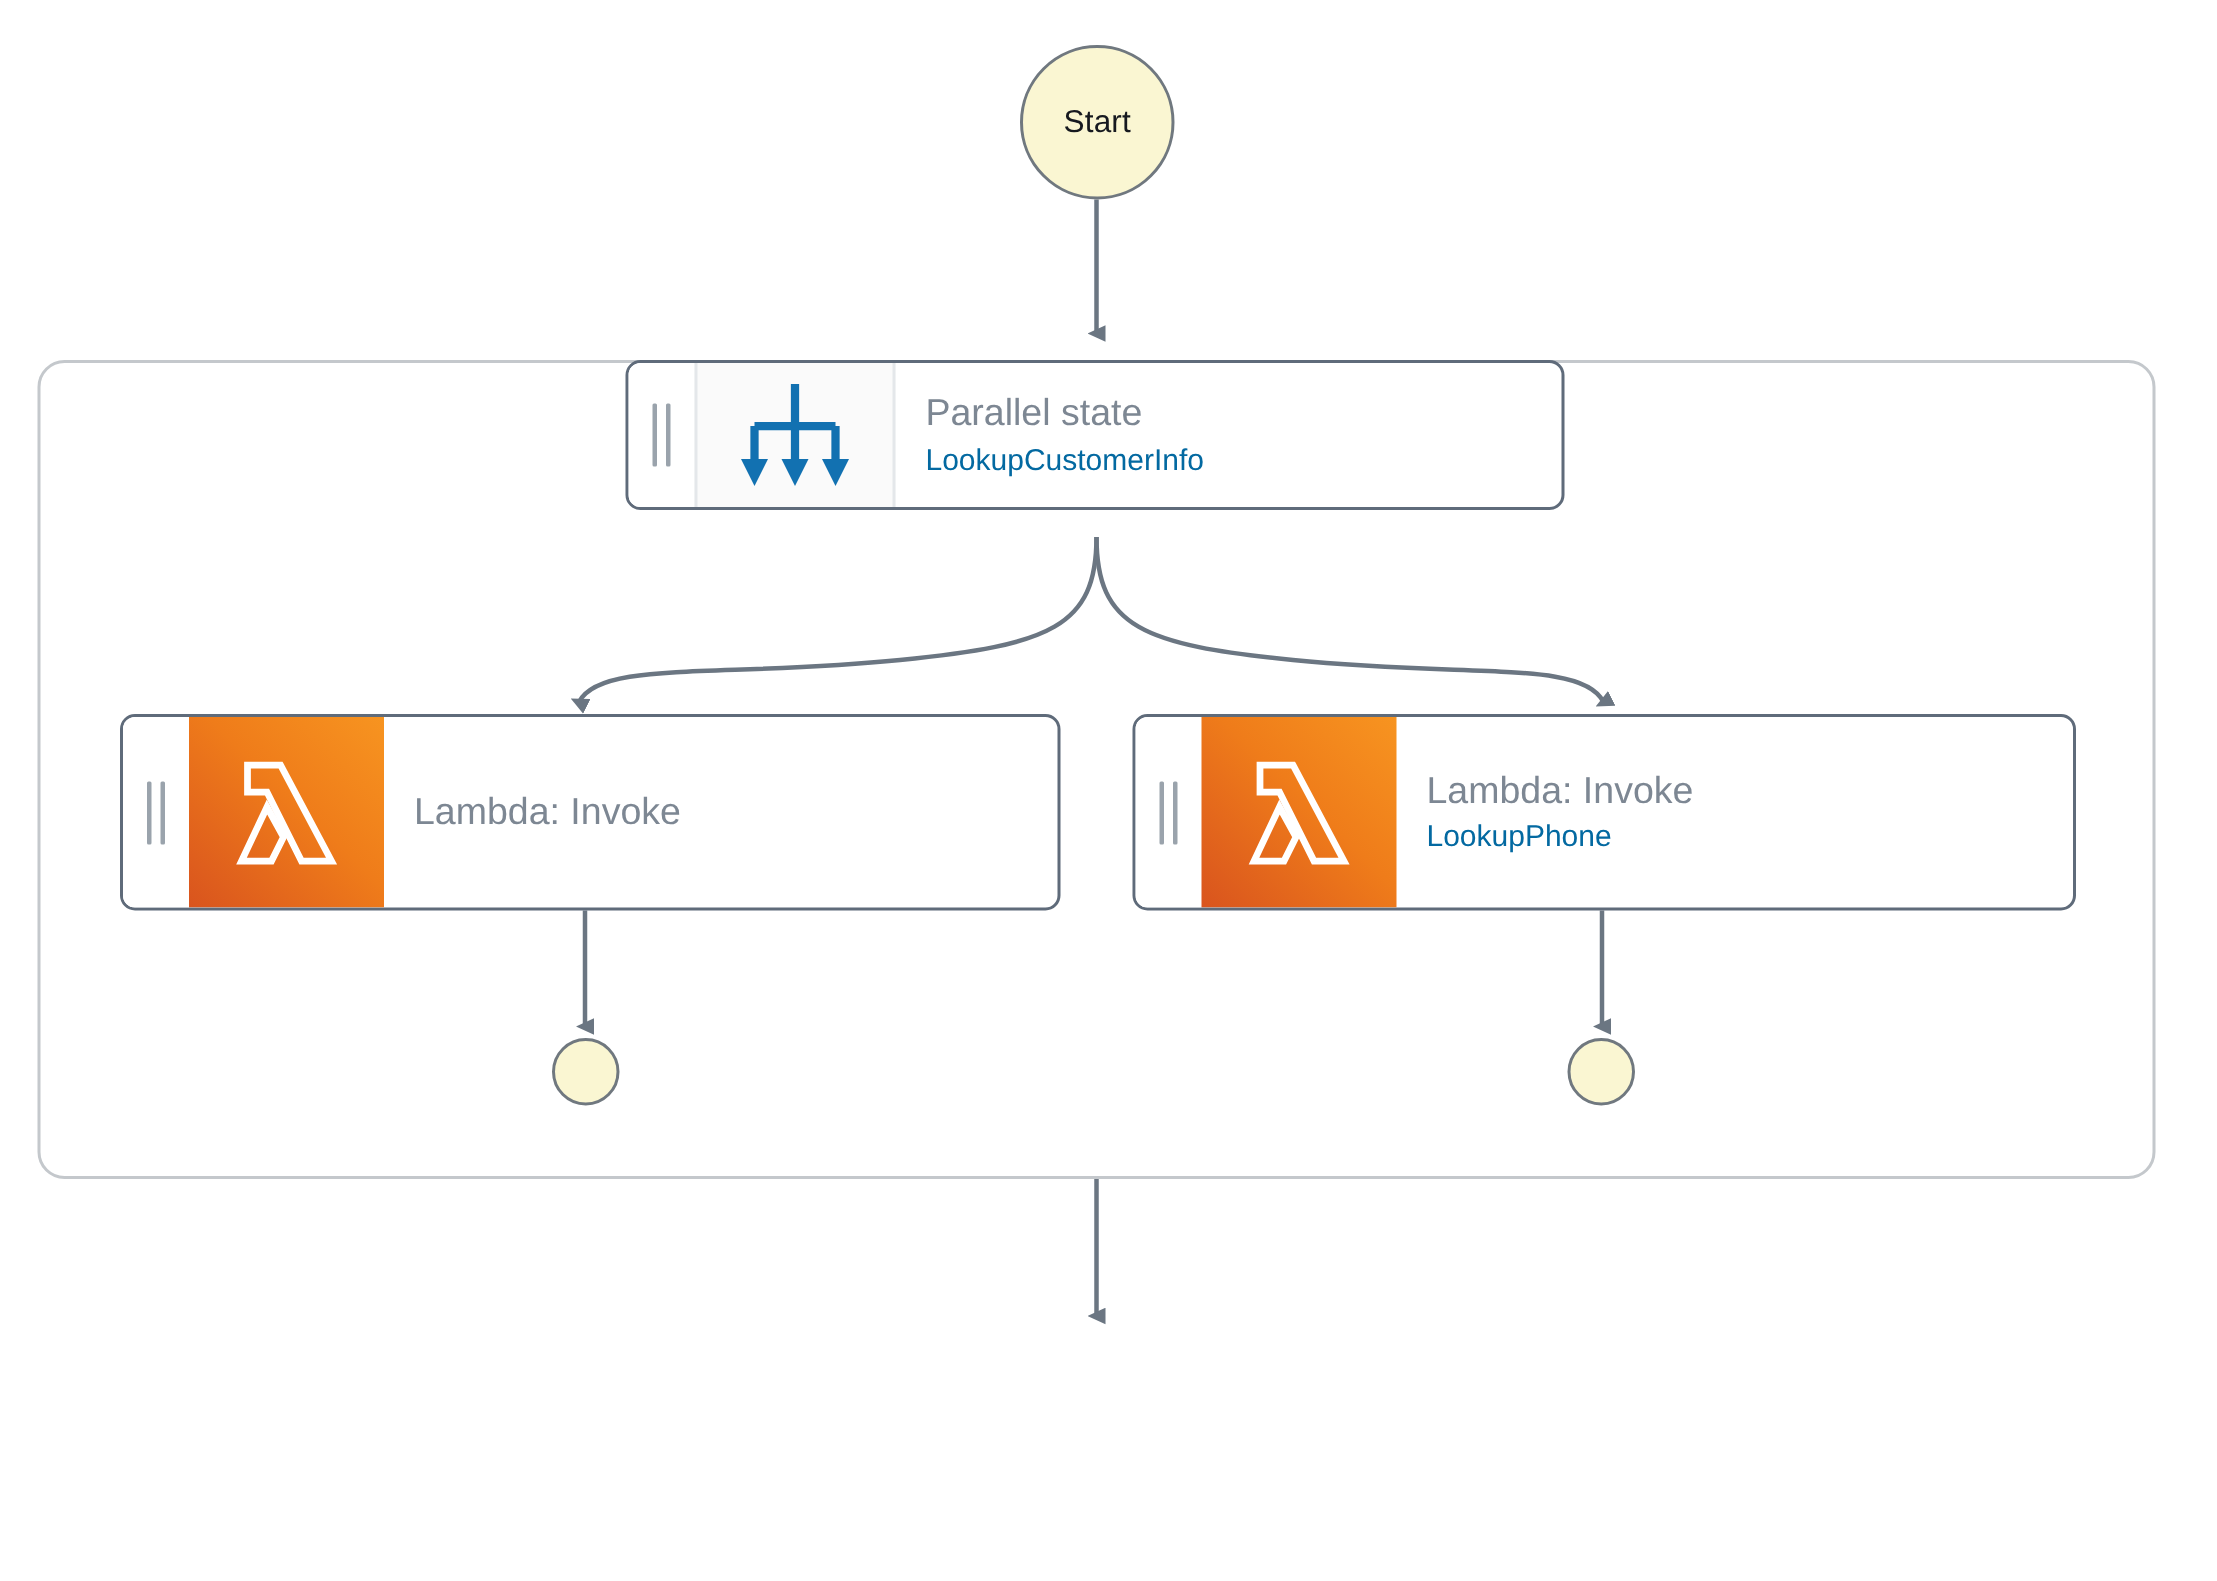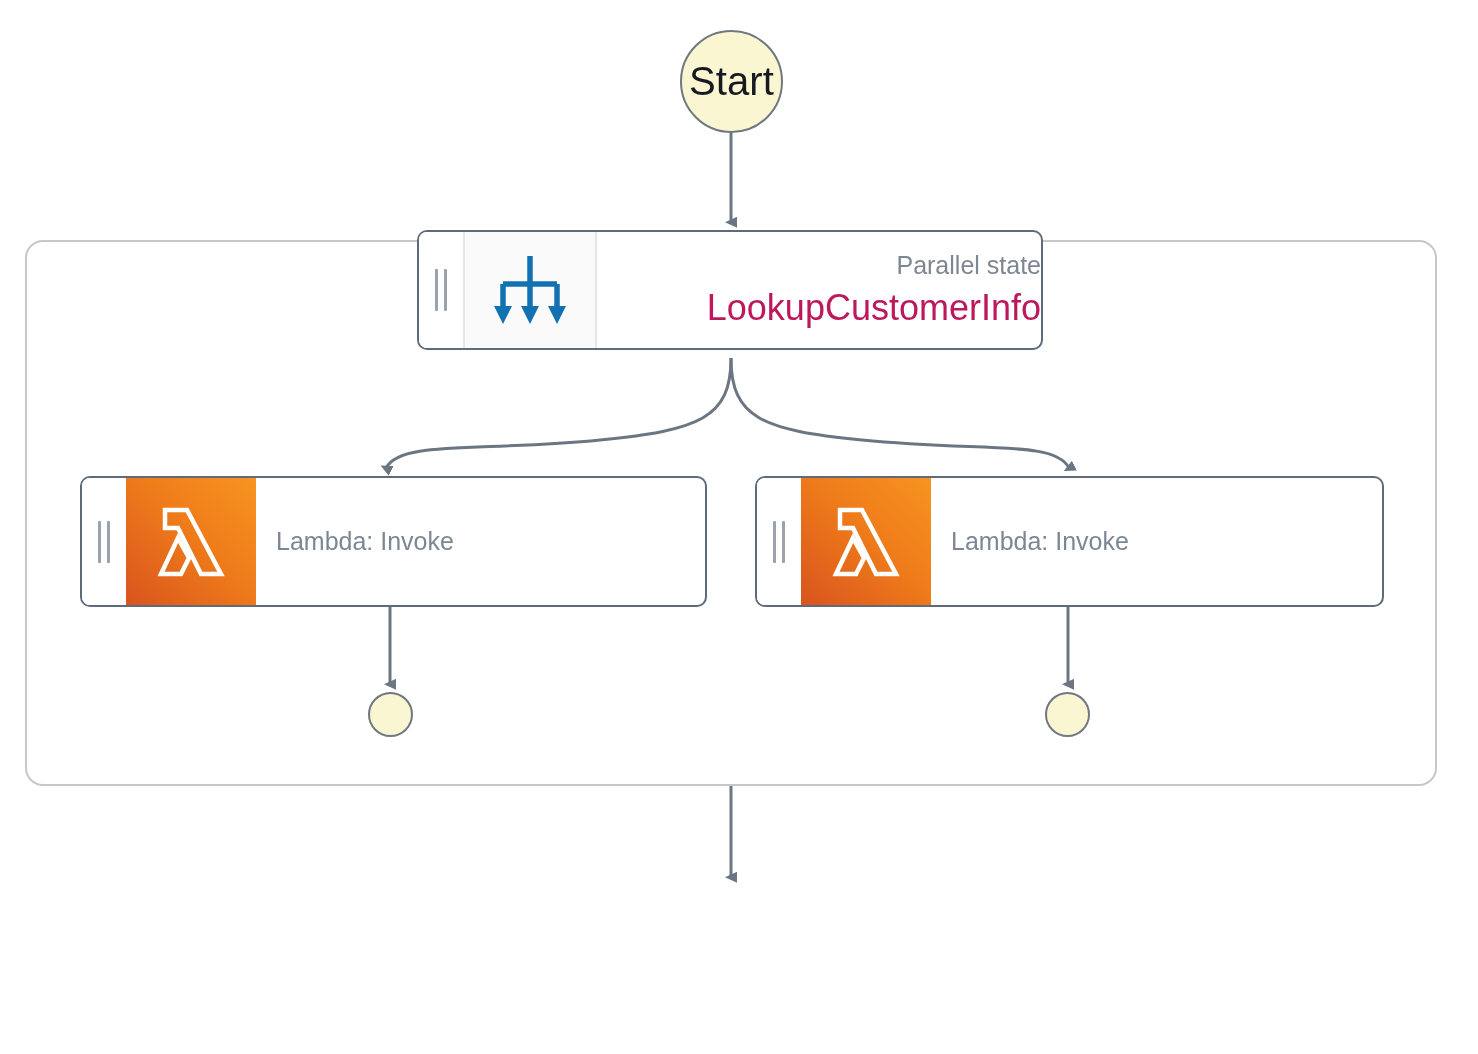--- a/index.html
+++ b/index.html
@@ -32,21 +32,21 @@
   .terminal {
     position: absolute;
     border-radius: 50%;
     background: #faf6d2;
     border: 2px solid #70787f;
     box-sizing: border-box;
     display: flex;
     align-items: center;
     justify-content: center;
     color: #16191f;
-    font-size: 40px;
+    font-size: 21px;
     font-weight: 400;
     letter-spacing: 0.1px;
   }
   #start-node {
     left: 680px;
     top: 30px;
     width: 103px;
     height: 103px;
   }
   #end-node {
@@ -130,33 +130,32 @@
     padding-left: 20px;
     min-width: 0;
   }
   .label-type {
     color: #7d8793;
     font-size: 25px;
     line-height: 1.25;
     white-space: nowrap;
   }
   .label-name {
-    color: #be185d;
-    font-size: 36px;
+    color: #0369a1;
+    font-size: 20px;
     line-height: 1.25;
     white-space: nowrap;
     margin-top: 3px;
   }
 
   #parallel-state {
     left: 417px;
-    top: 230px;
+    top: 240px;
     width: 626px;
-    height: 120px;
-    text-align: right;
+    height: 100px;
   }
   #lambda-left {
     left: 80px;
     top: 476px;
     width: 627px;
     height: 131px;
   }
   #lambda-right {
     left: 755px;
     top: 476px;
@@ -253,20 +252,21 @@
         <i></i>
     </div>
     <div class="icon-cell lambda-icon-cell">
       <svg width="92" height="92" viewBox="0 0 92 92" xmlns="http://www.w3.org/2000/svg">
         <path d="M 20 14 L 42 14 L 76 78 L 56 78 L 33 32 L 20 32 Z" fill="none" stroke="#ffffff" stroke-width="4.5" stroke-linejoin="miter"></path>
         <path d="M 33 42 L 44 62 L 36 78 L 16 78 Z" fill="none" stroke="#ffffff" stroke-width="4.5" stroke-linejoin="miter"></path>
       </svg>
     </div>
     <div class="labels">
       <div class="label-type">Lambda: Invoke</div>
+      <div class="label-name">LookupPhone</div>
     </div>
   </div>
 
   <div class="terminal-small" id="branch-end-left"></div>
   <div class="terminal-small" id="branch-end-right"></div>
 
 
 </div>
 
 </body></html>

